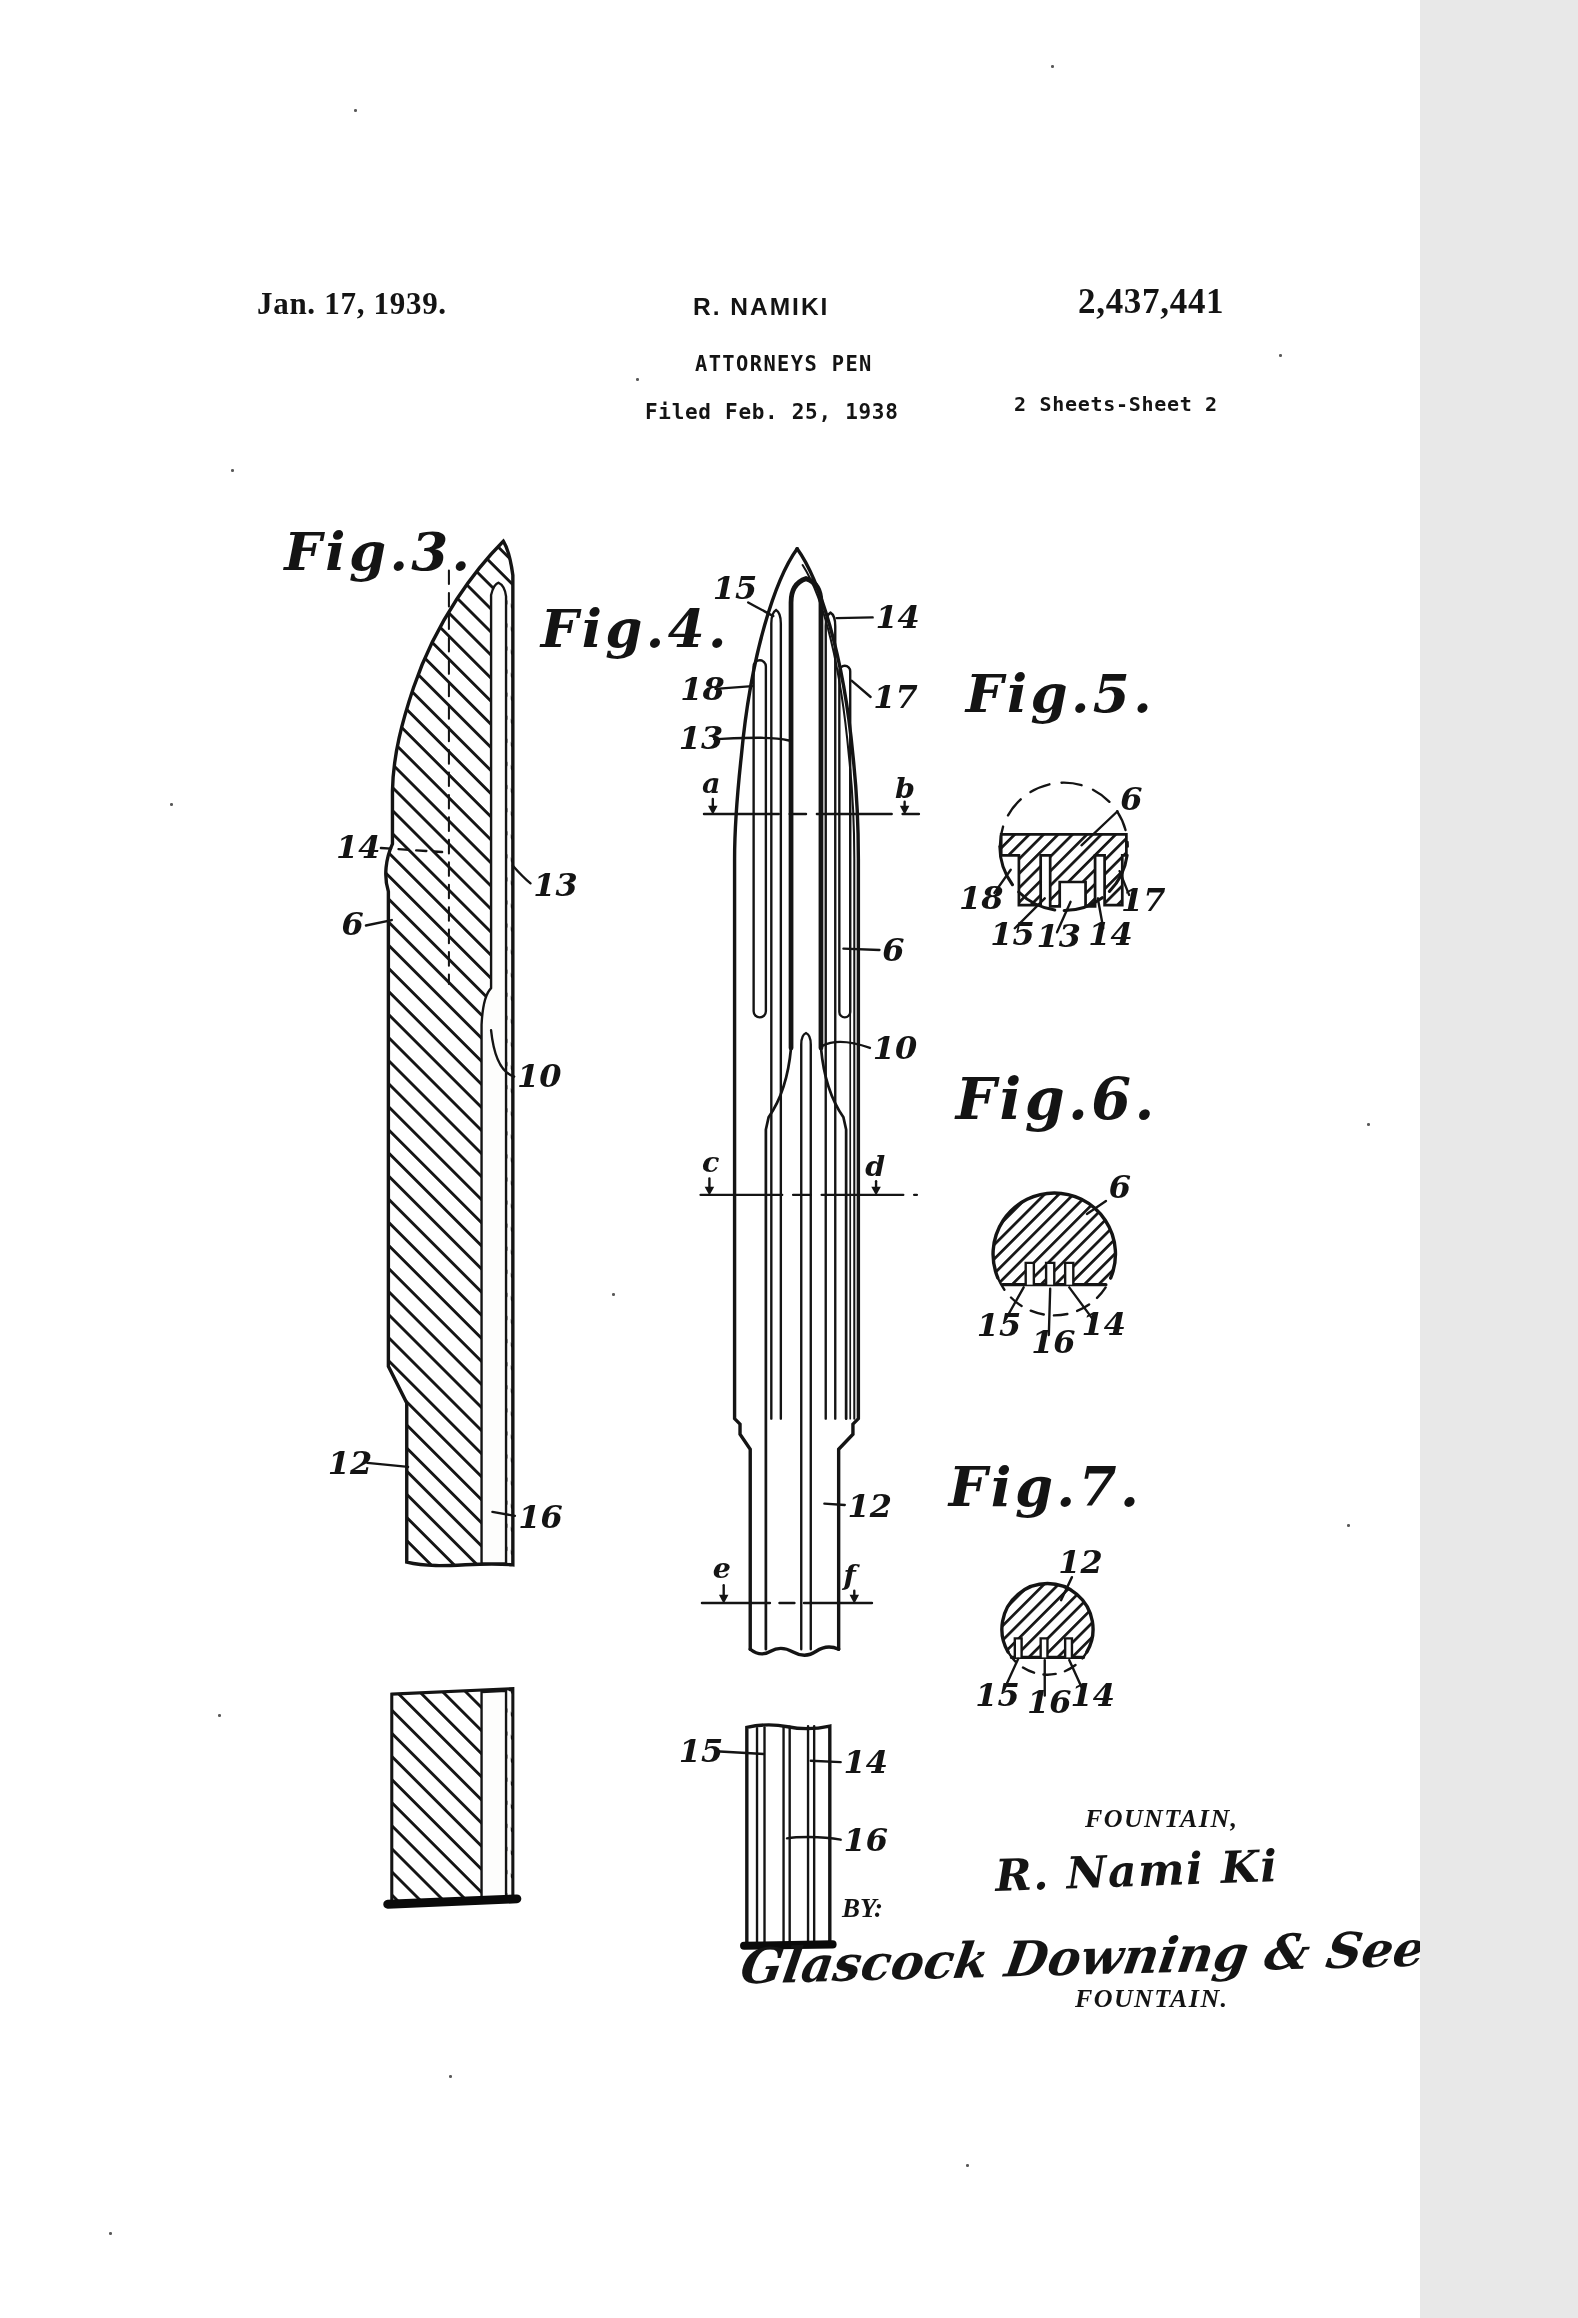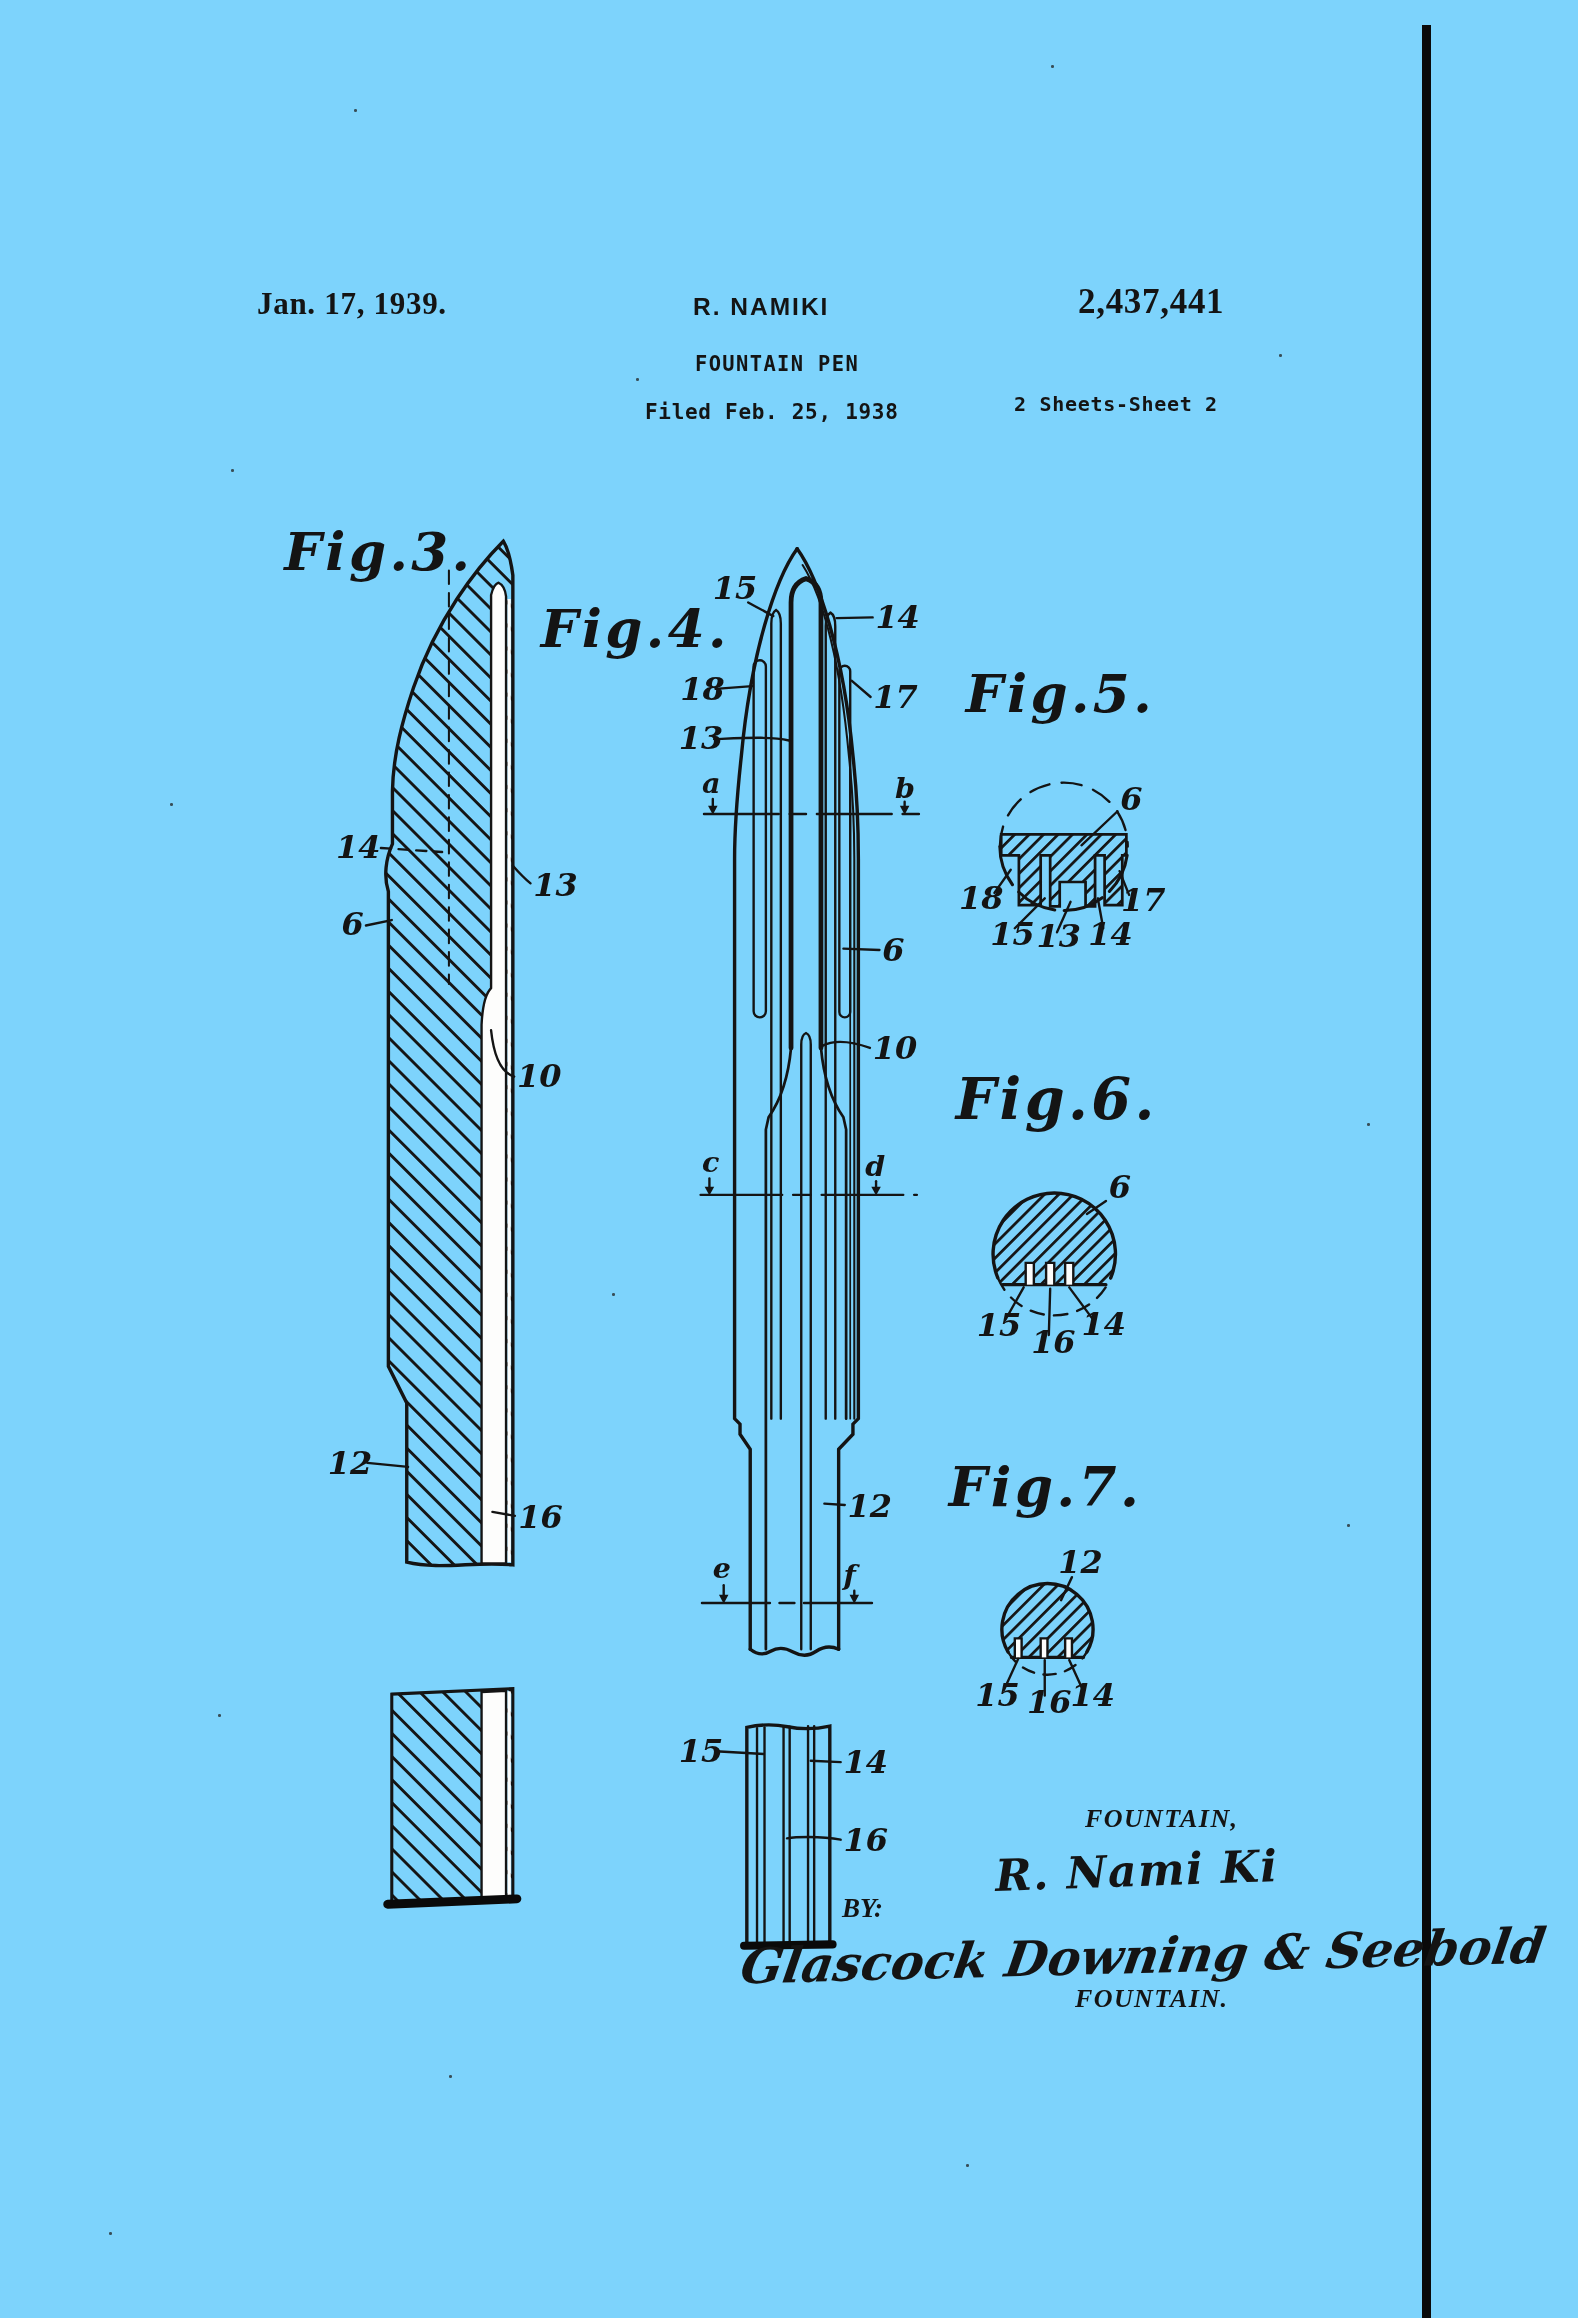--- a/index.html
+++ b/index.html
@@ -1,16 +1,16 @@
 <!DOCTYPE html>
 <html style="font-size:11px"><head>
 <meta charset="utf-8">
 <style>
   html,body{margin:0;padding:0;background:#e8e8e8;}
-  .page{position:relative;width:1578px;height:2319px;background:#7dd3fc;overflow:hidden;
+  .page{position:relative;width:1420px;height:2319px;background:#ffffff;overflow:hidden;
         font-family:"Liberation Serif", serif;color:#141414;}
   .abs{position:absolute;white-space:nowrap;}
   .h-date{left:257px;top:286px;font:700 31px "Liberation Serif", serif;letter-spacing:0.7px;}
   .h-name{left:693px;top:293px;font:700 24.5px "Liberation Sans", sans-serif;letter-spacing:2px;text-align:center;}
   .h-number{left:1078px;top:282px;font:700 35px "Liberation Serif", serif;letter-spacing:0.7px;}
   .h-title{left:695px;top:352px;font:700 20.4px "DejaVu Sans Mono", monospace;letter-spacing:1.4px;}
   .h-filed{left:645px;top:400px;font:700 21px "DejaVu Sans Mono", monospace;letter-spacing:0.7px;}
   .h-sheet{left:1014px;top:392px;font:700 20px "DejaVu Sans Mono", monospace;letter-spacing:0.7px;}
   .sig-inventor{left:1085px;top:1804px;font:italic 700 26px "Liberation Serif", serif;letter-spacing:1.4px;}
   .sig-name{left:995px;top:1845px;font:italic 700 44px "DejaVu Serif", serif;transform:rotate(-2deg);letter-spacing:1.4px;}
@@ -26,21 +26,21 @@
   .fs{font:italic 700 42px "DejaVu Serif", serif;}
 </style>
 </head>
 <body>
 
 <div class="page">
 
   <div class="abs h-date">Jan. 17, 1939.</div>
   <div class="abs h-name">R. NAMIKI</div>
   <div class="abs h-number">2,437,441</div>
-  <div class="abs h-title">FOUNTAIN PEN</div>
+  <div class="abs h-title">ATTORNEYS PEN</div>
   <div class="abs h-filed">Filed Feb. 25, 1938</div>
   <div class="abs h-sheet">2 Sheets-Sheet 2</div>
 
   <div class="abs rule-right"></div>
 
   <div class="dot" style="left:354px;top:109px"></div>
   <div class="dot" style="left:1051px;top:65px"></div>
   <div class="dot" style="left:231px;top:469px"></div>
   <div class="dot" style="left:636px;top:378px"></div>
   <div class="dot" style="left:1279px;top:354px"></div>

